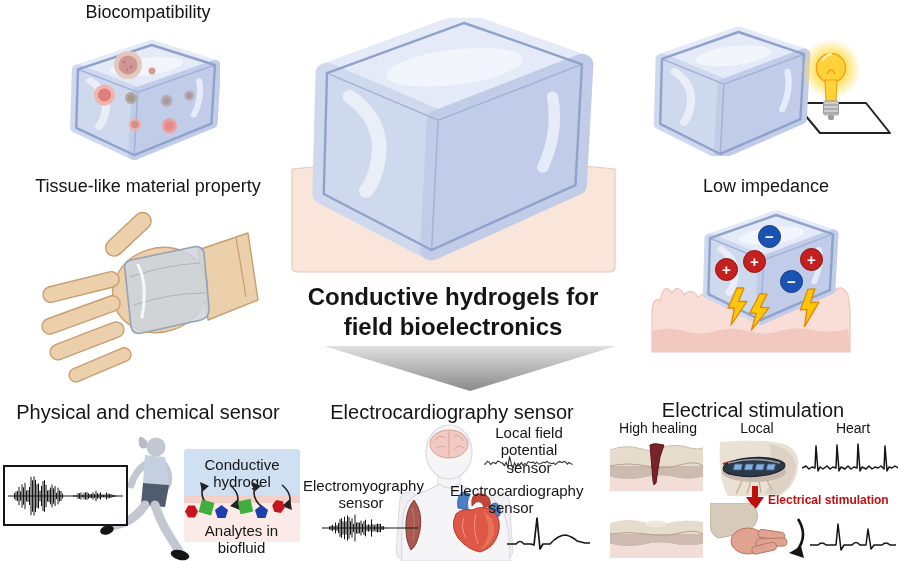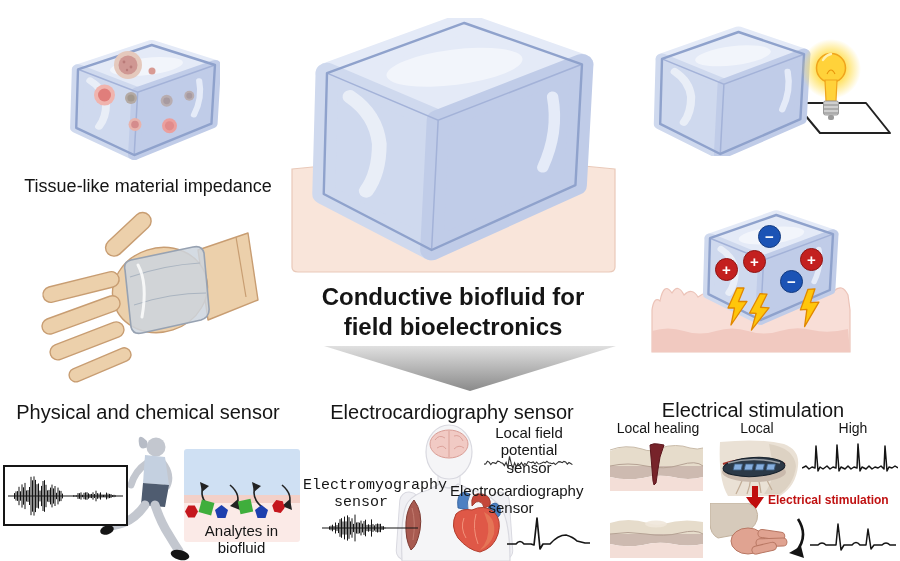--- a/index.html
+++ b/index.html
@@ -26,34 +26,36 @@
   .panel .strip{position:absolute;left:0;top:46px;width:100%;height:8px;background:#f3d0c8;}
   .panel .pink{position:absolute;left:0;top:54px;width:100%;height:39px;background:#fbeae7;}
   .arc{fill:none;stroke:#222;stroke-width:1.6;}
   svg{display:block;}
 </style>
 </head>
 <body>
 
 <div class="canvas">
 
-  <div class="abs tt sec" style="left:0px;top:176px;width:296px;">Tissue-like material impedance</div>
+  <div class="abs tt sec" style="left:23px;top:2px;width:250px;">Biocompatibility</div>
+  <div class="abs tt sec" style="left:0px;top:176px;width:296px;">Tissue-like material property</div>
+  <div class="abs tt sec" style="left:641px;top:176px;width:250px;">Low impedance</div>
 
   <div class="abs tt big" style="left:285px;top:282px;width:336px;">
-    <div>Conductive biofluid for</div>
+    <div>Conductive hydrogels for</div>
     <div>field bioelectronics</div>
   </div>
 
   <div class="abs tt app" style="left:0px;top:400px;width:296px;">Physical and chemical sensor</div>
   <div class="abs tt app" style="left:303px;top:400px;width:298px;">Electrocardiography sensor</div>
   <div class="abs tt app" style="left:605px;top:398px;width:296px;">Electrical stimulation</div>
 
-  <div class="abs tt sub" style="left:608px;top:420px;width:100px;">Local healing</div>
+  <div class="abs tt sub" style="left:608px;top:420px;width:100px;">High healing</div>
   <div class="abs tt sub" style="left:712px;top:420px;width:90px;">Local</div>
-  <div class="abs tt sub" style="left:808px;top:420px;width:90px;">High</div>
+  <div class="abs tt sub" style="left:808px;top:420px;width:90px;">Heart</div>
 
   <svg class="abs" style="left:283px;top:18px;" width="340" height="262" viewBox="0 0 340 262">
     <path d="M9,151 Q167,134 332,151 L332,249 Q332,254 326,254 L15,254 Q9,254 9,249 Z" fill="#f9e5da" stroke="#e9c9b9" stroke-width="1.2"></path>
     <g transform="translate(-1.77,-15.64) scale(3.269,2.948)">
 <polygon points="14,24 56,7 92,21 48,40" fill="#e4eaf7" stroke="#e4eaf7" stroke-width="7" stroke-linejoin="round"></polygon>
 <polygon points="14,24 48,40 46,84 13,65" fill="#cfd9ee" stroke="#cfd9ee" stroke-width="7" stroke-linejoin="round"></polygon>
 <polygon points="48,40 92,21 90,62 46,84" fill="#c0cce8" stroke="#c0cce8" stroke-width="7" stroke-linejoin="round"></polygon>
 <path d="M14,24 L48,40 L92,21 M48,40 L46,84" fill="none" stroke="#a3b2d8" stroke-width="1.5" vector-effect="non-scaling-stroke"></path>
 <ellipse cx="53" cy="22" rx="21" ry="6" fill="#ffffff" opacity="0.5" transform="rotate(-8 53 22)"></ellipse>
 <path d="M21,32 Q29,38 30,48 Q30,58 26,64" fill="none" stroke="#ffffff" opacity="0.55" stroke-width="4.5" stroke-linecap="round"></path>
@@ -200,20 +202,24 @@
     <line x1="6" y1="32" x2="121" y2="32" stroke="#151515" stroke-width="1.2"></line>
     <path stroke="#151515" stroke-width="1" fill="none" d="M11.0,32.0L11.0,32.0M12.5,29.1L12.5,34.9M14.0,27.4L14.0,36.6M15.5,27.1L15.5,36.9M17.0,22.8L17.0,41.2M18.5,27.3L18.5,36.7M20.0,20.4L20.0,43.6M21.5,23.3L21.5,40.7M23.0,18.9L23.0,45.1M24.5,26.5L24.5,37.5M26.0,26.1L26.0,37.9M27.5,23.0L27.5,41.0M29.0,12.8L29.0,51.2M30.5,16.3L30.5,47.7M32.0,12.4L32.0,51.6M33.5,15.9L33.5,48.1M35.0,20.2L35.0,43.8M36.5,19.5L36.5,44.5M38.0,26.6L38.0,37.4M39.5,21.9L39.5,42.1M41.0,17.0L41.0,47.0M42.5,16.2L42.5,47.8M44.0,20.8L44.0,43.2M45.5,26.4L45.5,37.6M47.0,25.9L47.0,38.1M48.5,23.6L48.5,40.4M50.0,20.6L50.0,43.4M51.5,24.4L51.5,39.6M53.0,22.0L53.0,42.0M54.5,28.8L54.5,35.2M56.0,23.6L56.0,40.4M57.5,26.6L57.5,37.4M59.0,26.9L59.0,37.1M60.5,29.6L60.5,34.4M62.0,32.0L62.0,32.0M63.5,32.0L63.5,32.0M65.0,32.0L65.0,32.0M66.5,32.0L66.5,32.0M68.0,32.0L68.0,32.0"></path>
     <path stroke="#151515" stroke-width="1" fill="none" d="M70.0,32.0L70.0,32.0M71.5,31.4L71.5,32.6M73.0,31.4L73.0,32.6M74.5,31.4L74.5,32.6M76.0,29.1L76.0,34.9M77.5,29.2L77.5,34.8M79.0,28.4L79.0,35.6M80.5,30.8L80.5,33.2M82.0,28.8L82.0,35.2M83.5,28.4L83.5,35.6M85.0,28.2L85.0,35.8M86.5,29.3L86.5,34.7M88.0,30.0L88.0,34.0M89.5,29.9L89.5,34.1M91.0,28.3L91.0,35.7M92.5,30.0L92.5,34.0M94.0,26.7L94.0,37.3M95.5,29.2L95.5,34.8M97.0,29.6L97.0,34.4M98.5,28.4L98.5,35.6M100.0,30.4L100.0,33.6M101.5,30.7L101.5,33.3M103.0,30.4L103.0,33.6M104.5,28.6L104.5,35.4M106.0,29.6L106.0,34.4M107.5,29.9L107.5,34.1M109.0,30.0L109.0,34.0M110.5,31.1L110.5,32.9M112.0,30.8L112.0,33.2M113.5,31.5L113.5,32.5M115.0,32.0L115.0,32.0M116.5,32.0L116.5,32.0M118.0,32.0L118.0,32.0M119.5,32.0L119.5,32.0"></path>
   </svg>
 
   <div class="panel">
     <div class="blue"></div>
     <div class="strip"></div>
     <div class="pink"></div>
   </div>
+  <div class="abs tt sm" style="left:186px;top:456px;width:112px;">
+    <div>Conductive</div>
+    <div>hydrogel</div>
+  </div>
   <div class="abs tt sm" style="left:184px;top:522px;width:115px;">Analytes in biofluid</div>
 
   <svg class="abs" style="left:184px;top:482px;" width="116" height="28" viewBox="0 0 116 28">
     <g transform="translate(8,0)">
         <path class="arc" d="M18,25 Q6,15 12,3"></path>
         <polygon points="8,0 17,4 10,10" fill="#222"></polygon>
       </g>
     <g transform="translate(34,0)">
         <path class="arc" d="M12,3 Q24,13 18,25"></path>
         <polygon points="22,28 12,24 20,17" fill="#222"></polygon>
@@ -258,21 +264,21 @@
   </svg>
 
   <div class="abs tt sm" style="left:466px;top:424px;width:126px;">
     <div>Local field potential</div>
     <div>sensor</div>
   </div>
   <svg class="abs" style="left:482px;top:452px;" width="100" height="22" viewBox="0 0 100 22">
     <polyline fill="none" stroke="#333" stroke-width="1.1" points="2.0,12.1 3.7,12.0 5.4,9.3 7.1,10.1 8.8,12.6 10.5,10.5 12.2,10.9 13.9,11.5 15.6,9.1 17.3,9.4 19.0,10.8 20.7,11.3 22.4,13.6 24.1,10.3 25.8,15.3 27.5,4.4 29.2,11.4 30.9,16.6 32.6,10.9 34.3,14.8 36.0,11.4 37.7,13.1 39.4,10.6 41.1,13.6 42.8,11.5 44.5,12.7 46.2,9.6 47.9,10.3 49.6,10.6 51.3,9.9 53.0,12.0 54.7,10.0 56.4,12.0 58.1,11.8 59.8,11.0 61.5,10.0 63.2,10.8 64.9,9.3 66.6,10.8 68.3,11.1 70.0,11.7 71.7,11.0 73.4,12.6 75.1,11.1 76.8,9.6 78.5,9.9 80.2,10.7 81.9,9.4 83.6,9.9 85.3,12.1 87.0,10.5 88.7,11.5 90.4,12.6"></polyline>
   </svg>
 
-  <div class="abs tt sm" style="left:303px;top:477px;width:116px;font-family:Liberation Mono, monospace;">
+  <div class="abs tt sm" style="left:303px;top:477px;width:116px;">
     <div>Electromyography</div>
     <div>sensor</div>
   </div>
   <svg class="abs" style="left:318px;top:506px;" width="104" height="38" viewBox="0 0 104 38">
     <line x1="4" y1="22" x2="100" y2="22" stroke="#151515" stroke-width="1.2"></line>
     <path stroke="#151515" stroke-width="1" fill="none" d="M10.0,22.0L10.0,22.0M11.5,20.3L11.5,23.7M13.0,19.7L13.0,24.3M14.5,18.7L14.5,25.3M16.0,20.0L16.0,24.0M17.5,16.5L17.5,27.5M19.0,19.1L19.0,24.9M20.5,16.9L20.5,27.1M22.0,13.2L22.0,30.8M23.5,12.2L23.5,31.8M25.0,15.5L25.0,28.5M26.5,10.6L26.5,33.4M28.0,15.4L28.0,28.6M29.5,9.4L29.5,34.6M31.0,11.2L31.0,32.8M32.5,15.4L32.5,28.6M34.0,12.3L34.0,31.7M35.5,17.9L35.5,26.1M37.0,8.6L37.0,35.4M38.5,16.5L38.5,27.5M40.0,16.2L40.0,27.8M41.5,16.7L41.5,27.3M43.0,14.6L43.0,29.4M44.5,17.6L44.5,26.4M46.0,15.1L46.0,28.9M47.5,13.7L47.5,30.3M49.0,18.9L49.0,25.1M50.5,18.3L50.5,25.7M52.0,18.9L52.0,25.1M53.5,13.4L53.5,30.6M55.0,18.1L55.0,25.9M56.5,19.4L56.5,24.6M58.0,18.1L58.0,25.9M59.5,17.5L59.5,26.5M61.0,17.9L61.0,26.1M62.5,17.8L62.5,26.2M64.0,20.0L64.0,24.0M65.5,20.2L65.5,23.8M67.0,21.6L67.0,22.4M68.5,22.0L68.5,22.0M70.0,22.0L70.0,22.0M71.5,22.0L71.5,22.0M73.0,22.0L73.0,22.0"></path>
   </svg>
 
   <div class="abs tt sm" style="left:450px;top:482px;width:122px;">
     <div>Electrocardiography</div>

